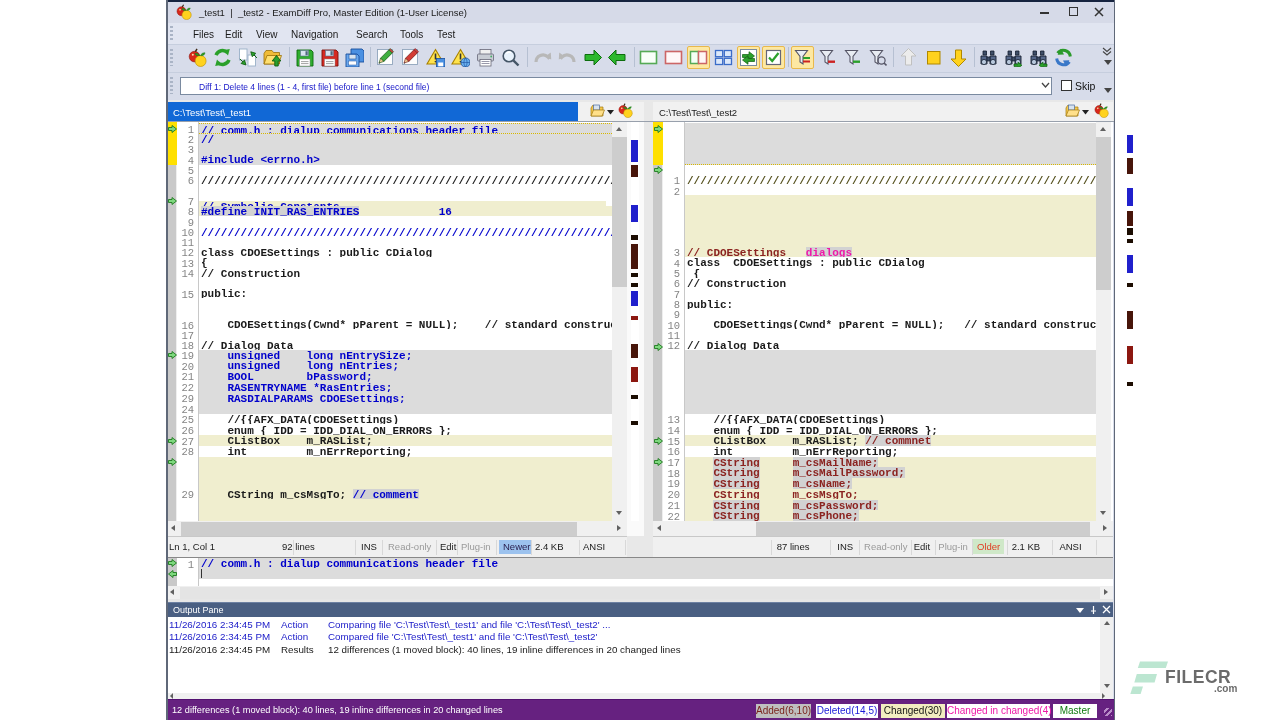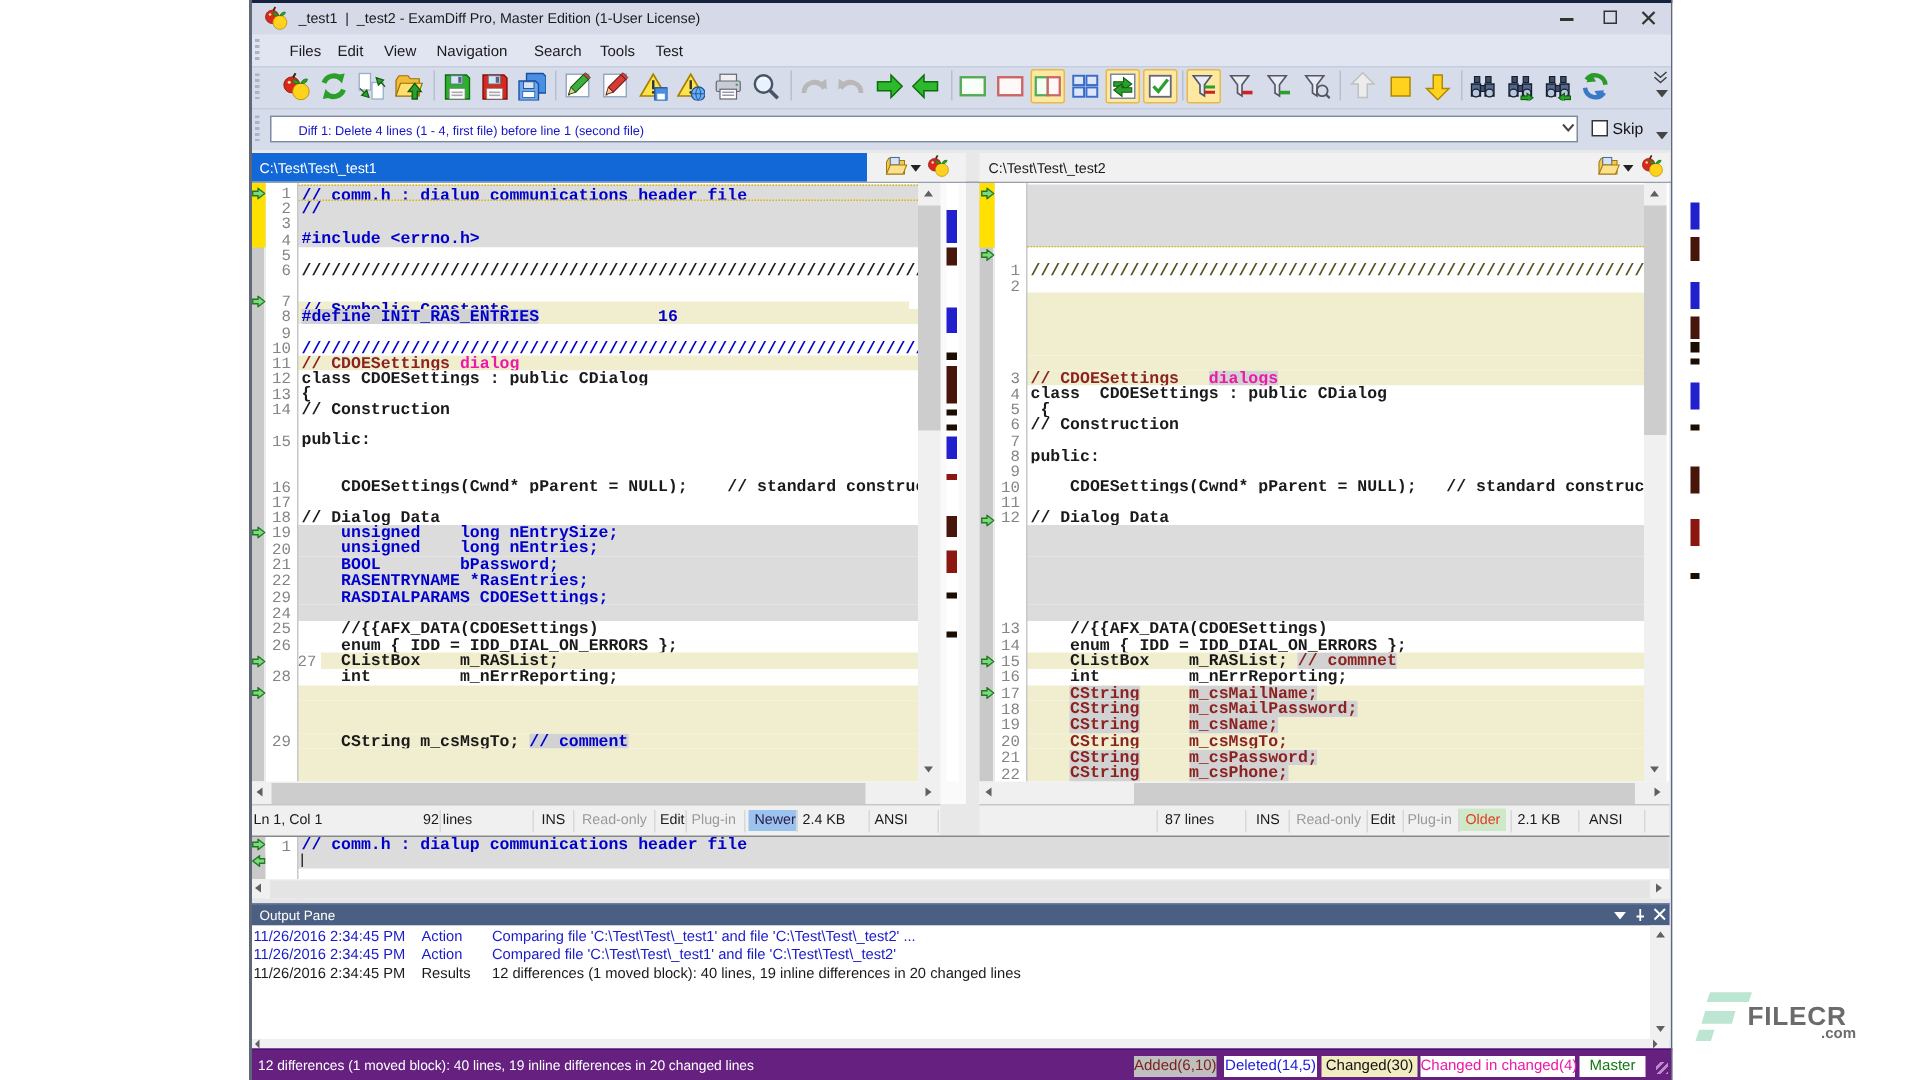--- a/index.html
+++ b/index.html
@@ -342,21 +342,20 @@
     <div class="lnum" style="left:11px;top:174.85px;width:20px;height:10.30px">6</div>
     <div class="crow bgw" style="left:32px;top:185.15px;width:414px;height:10.30px"></div>
     <div class="crow bgy" style="left:32px;top:201px;width:408px;height:10.30px"><i class="tb">// Symbolic Constants</i></div>
     <div class="lnum" style="left:11px;top:195.45px;width:20px;height:10.30px">7</div>
     <div class="crow bgy" style="left:32px;top:205.75px;width:414px;height:10.30px"><i class="tb hl">#define INIT_RAS_ENTRIES</i><i class="tb">            16</i></div>
     <div class="lnum" style="left:11px;top:205.75px;width:20px;height:10.30px">8</div>
     <div class="crow bgw" style="left:32px;top:216.05px;width:414px;height:10.30px"></div>
     <div class="lnum" style="left:11px;top:216.05px;width:20px;height:10.30px">9</div>
     <div class="crow bgw" style="left:32px;top:226.35px;width:414px;height:10.30px"><i class="tb">//////////////////////////////////////////////////////////////////</i></div>
     <div class="lnum" style="left:11px;top:226.35px;width:20px;height:10.30px">10</div>
-    <div class="crow bgy" style="left:32px;top:236.65px;width:414px;height:10.30px"><i class="tr">// CDOESettings </i><i class="tm">dialog</i></div>
     <div class="lnum" style="left:11px;top:236.65px;width:20px;height:10.30px">11</div>
     <div class="crow bgw" style="left:32px;top:246.95px;width:414px;height:10.30px"><i class="tk">class CDOESettings : public CDialog</i></div>
     <div class="lnum" style="left:11px;top:246.95px;width:20px;height:10.30px">12</div>
     <div class="crow bgw" style="left:32px;top:257.25px;width:414px;height:10.30px"><i class="tk">{</i></div>
     <div class="lnum" style="left:11px;top:257.25px;width:20px;height:10.30px">13</div>
     <div class="crow bgw" style="left:32px;top:267.55px;width:414px;height:10.30px"><i class="tk">// Construction</i></div>
     <div class="lnum" style="left:11px;top:267.55px;width:20px;height:10.30px">14</div>
     <div class="crow bgw" style="left:32px;top:277.85px;width:414px;height:10.30px"></div>
     <div class="crow bgw" style="left:32px;top:288.15px;width:414px;height:10.30px"><i class="tk">public:</i></div>
     <div class="lnum" style="left:11px;top:288.15px;width:20px;height:10.30px">15</div>
@@ -378,21 +377,21 @@
     <div class="lnum" style="left:11px;top:381.65px;width:20px;height:10.70px">22</div>
     <div class="crow bgg" style="left:32px;top:392.35px;width:414px;height:10.70px"><i class="tb">    RASDIALPARAMS CDOESettings;</i></div>
     <div class="lnum" style="left:11px;top:392.35px;width:20px;height:10.70px">29</div>
     <div class="crow bgg" style="left:32px;top:403.05px;width:414px;height:10.70px"></div>
     <div class="lnum" style="left:11px;top:403.05px;width:20px;height:10.70px">24</div>
     <div class="crow bgw" style="left:32px;top:413.75px;width:414px;height:10.70px"><i class="tk">    //{{AFX_DATA(CDOESettings)</i></div>
     <div class="lnum" style="left:11px;top:413.75px;width:20px;height:10.70px">25</div>
     <div class="crow bgw" style="left:32px;top:424.45px;width:414px;height:10.70px"><i class="tk">    enum { IDD = IDD_DIAL_ON_ERRORS };</i></div>
     <div class="lnum" style="left:11px;top:424.45px;width:20px;height:10.70px">26</div>
     <div class="crow bgy" style="left:32px;top:435.15px;width:414px;height:10.70px"><i class="tk">    CListBox    m_RASList;</i></div>
-    <div class="lnum" style="left:28px;top:435.15px;width:20px;height:10.70px">27</div>
+    <div class="lnum" style="left:11px;top:435.15px;width:20px;height:10.70px">27</div>
     <div class="crow bgw" style="left:32px;top:445.85px;width:414px;height:10.70px"><i class="tk">    int         m_nErrReporting;</i></div>
     <div class="lnum" style="left:11px;top:445.85px;width:20px;height:10.70px">28</div>
     <div class="crow bgy" style="left:32px;top:456.55px;width:414px;height:10.70px"></div>
     <div class="crow bgy" style="left:32px;top:467.25px;width:414px;height:10.70px"></div>
     <div class="crow bgy" style="left:32px;top:477.95px;width:414px;height:10.70px"></div>
     <div class="crow bgy" style="left:32px;top:488.65px;width:414px;height:10.70px"><i class="tk">    CString m_csMsgTo; </i><i class="tb hl ul">// comment</i></div>
     <div class="lnum" style="left:11px;top:488.65px;width:20px;height:10.70px">29</div>
     <div class="crow bgy" style="left:32px;top:499.35px;width:414px;height:10.70px"></div>
     <div class="crow bgy" style="left:32px;top:510.05px;width:414px;height:10.70px"></div>
     <div class="crow bgg" style="left:518px;top:123.35px;width:412px;height:10.30px"></div>

